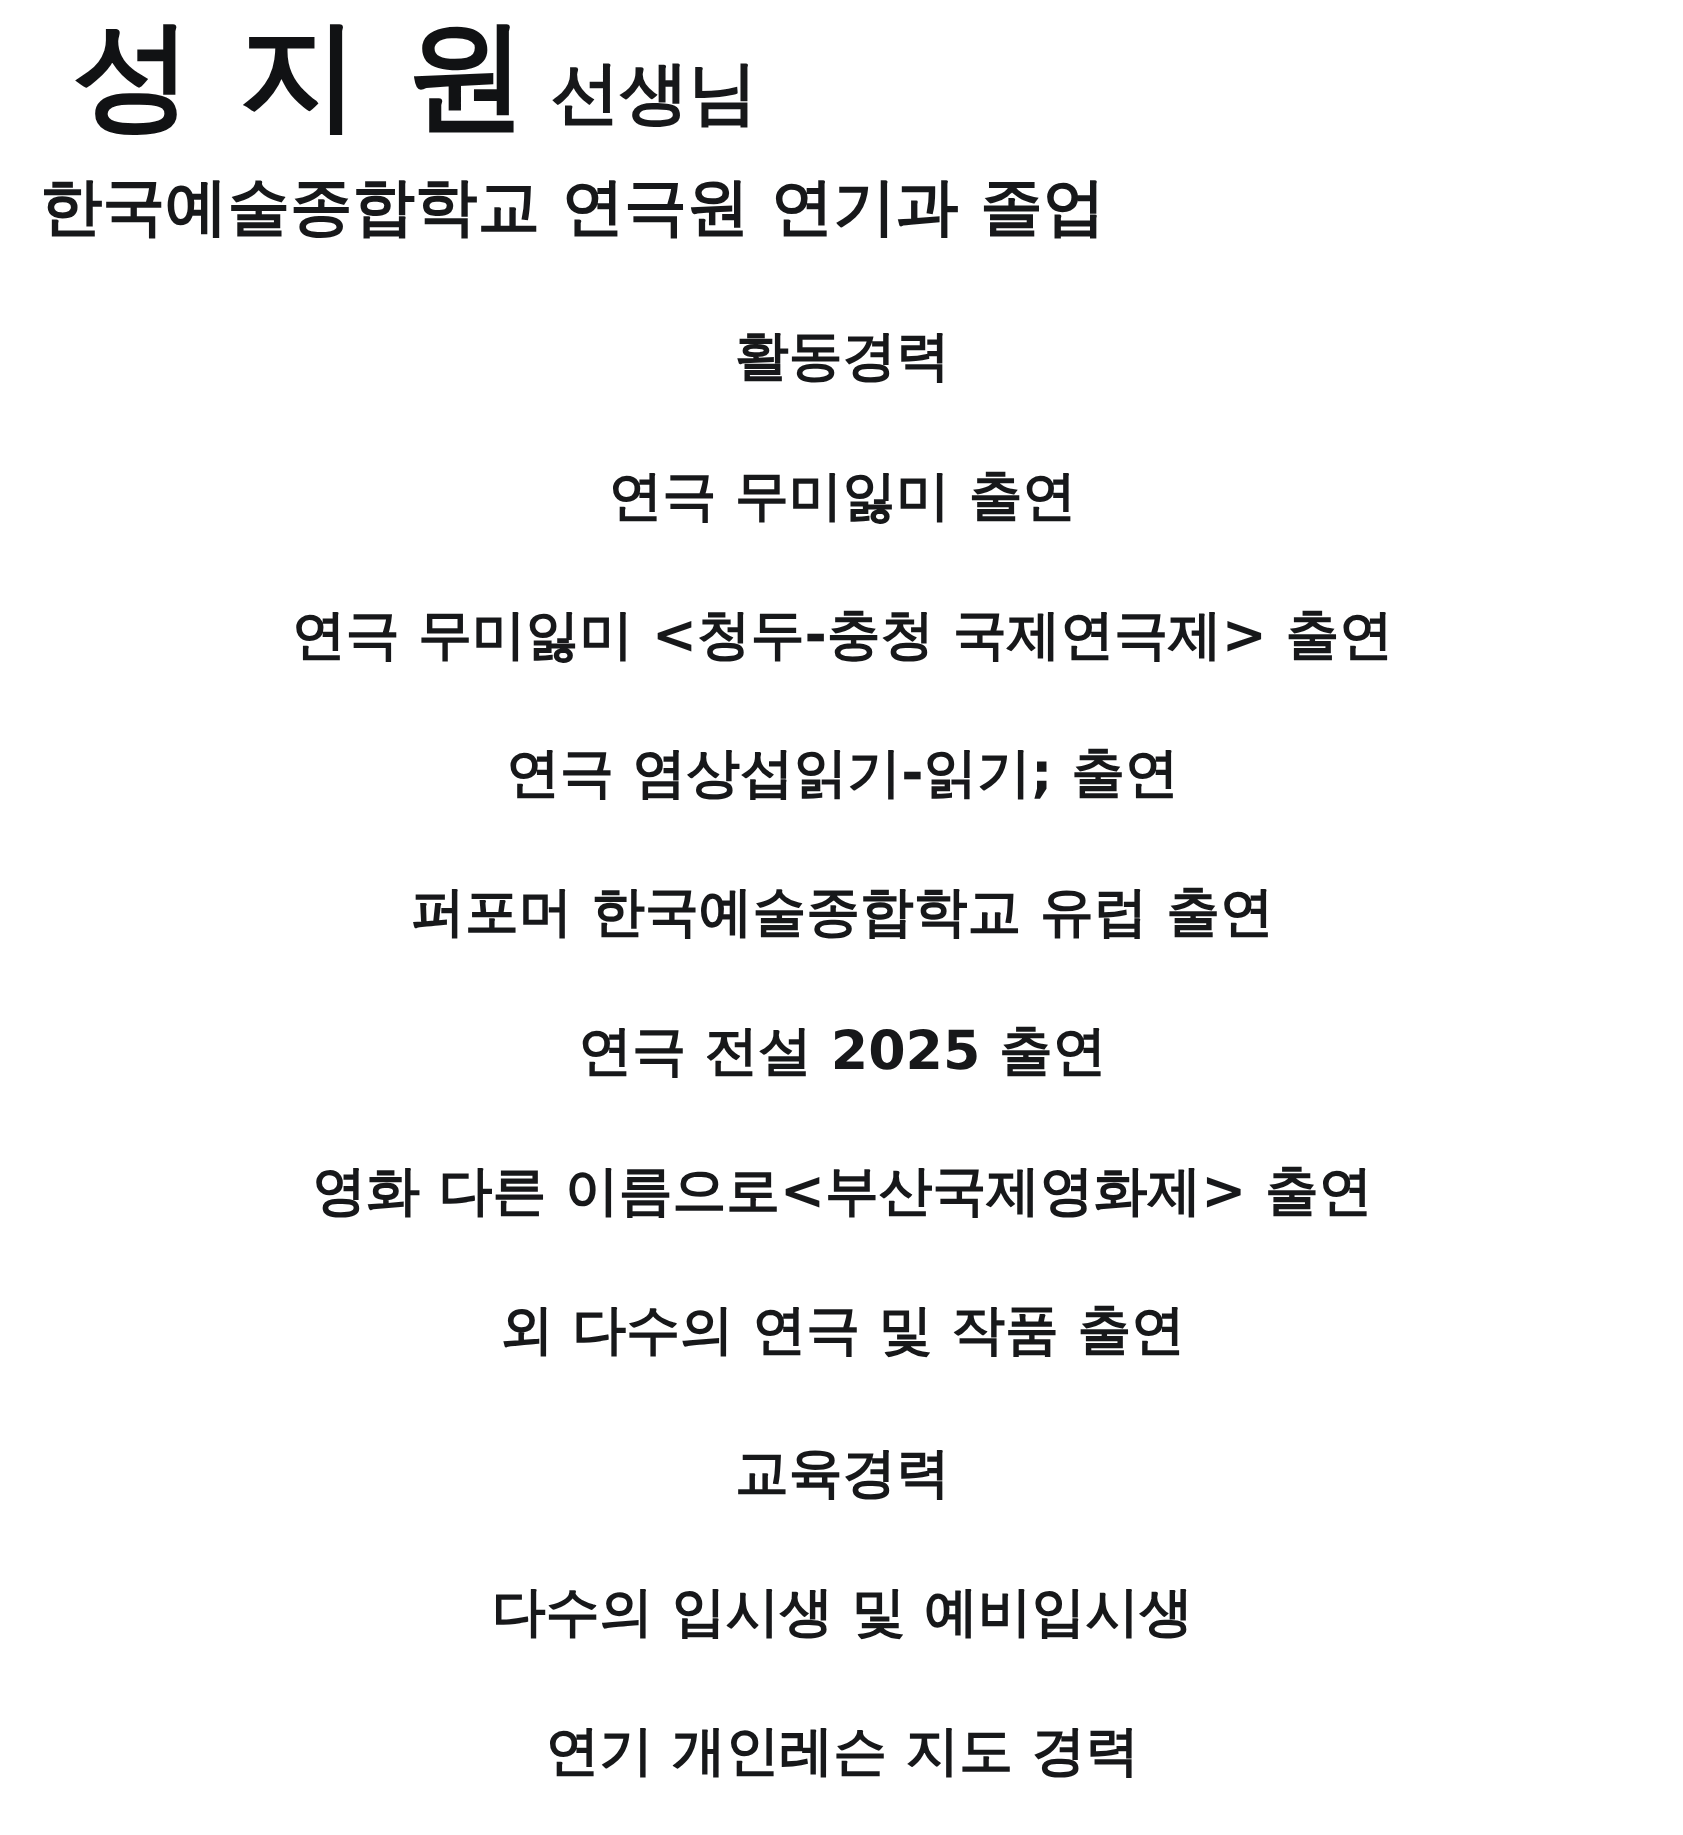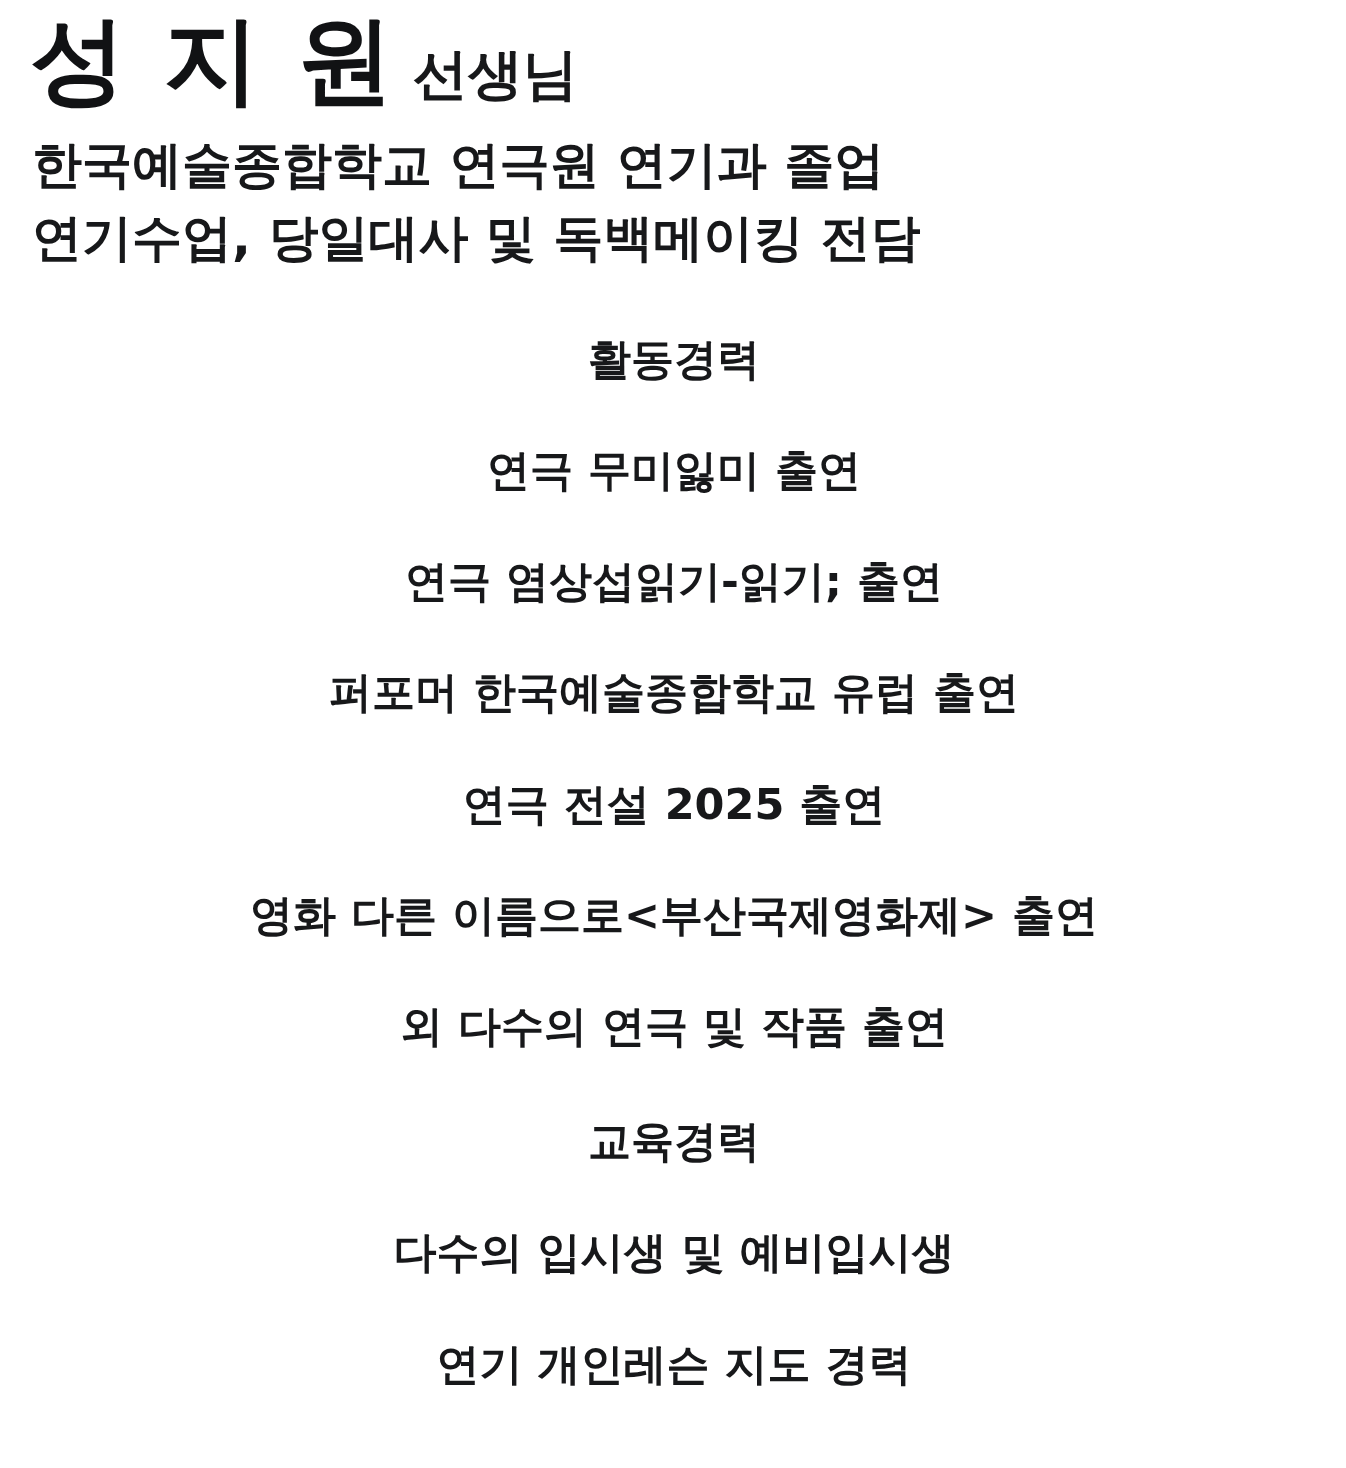--- a/index.html
+++ b/index.html
@@ -31,20 +31,21 @@
     margin: 0 0 18px 0;
     padding-top: 4px;
   }
   .profile-name {
     font-size: 96px;
     font-weight: 800;
     letter-spacing: 2px;
     line-height: 1.05;
     color: #111214;
     white-space: nowrap;
+    margin-left: 28px;
   }
   .profile-title {
     font-size: 55px;
     font-weight: 600;
     line-height: 1.1;
     color: #17181a;
     white-space: nowrap;
   }
 
   
@@ -88,27 +89,27 @@
 
 <div class="page">
 
   <div class="profile-header">
     <span class="profile-name">성 지 원</span>
     <span class="profile-title">선생님</span>
   </div>
 
   <div class="bio-block">
     <div class="bio-line">한국예술종합학교 연극원 연기과 졸업</div>
-    <div class="bio-line">연기수업, 당일대사 및 독백메이킹 전담</div>
   </div>
 
   <div class="section">
     <div class="section-heading">활동경력</div>
     <ul class="section-list">
       <li>연극 무미잃미 출연</li>
+      <li>연극 무미잃미 &lt;청두-충청 국제연극제&gt; 출연</li>
       <li>연극 염상섭읽기-읽기; 출연</li>
       <li>퍼포머 한국예술종합학교 유럽 출연</li>
       <li>연극 전설 2025 출연</li>
       <li>영화 다른 이름으로&lt;부산국제영화제&gt; 출연</li>
       <li>외 다수의 연극 및 작품 출연</li>
     </ul>
   </div>
 
   <div class="section">
     <div class="section-heading">교육경력</div>

